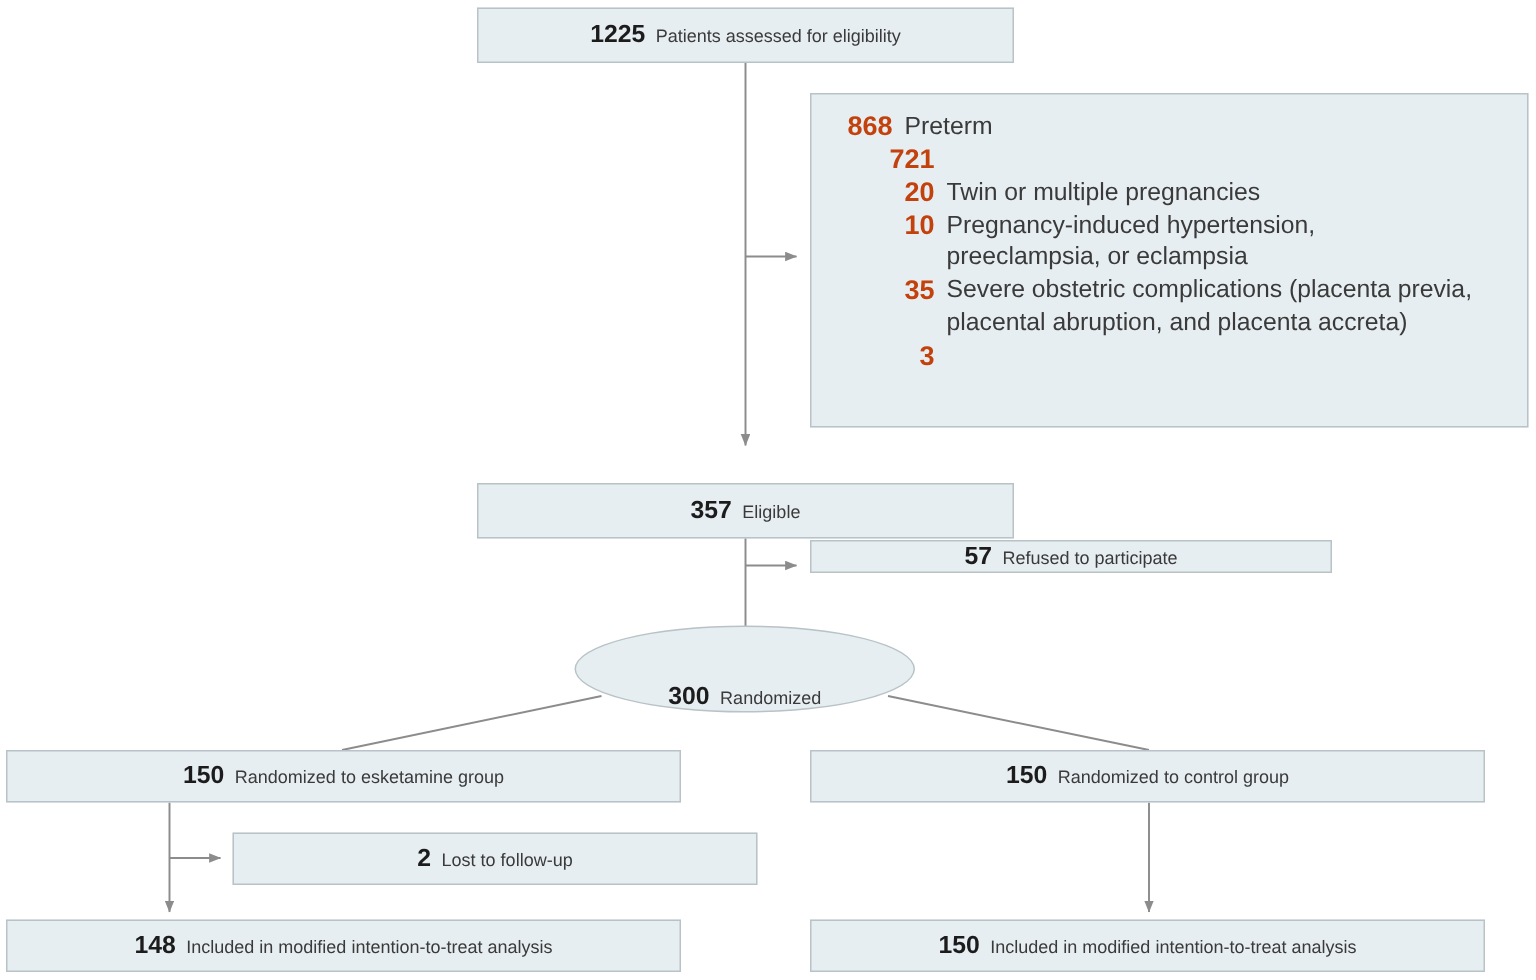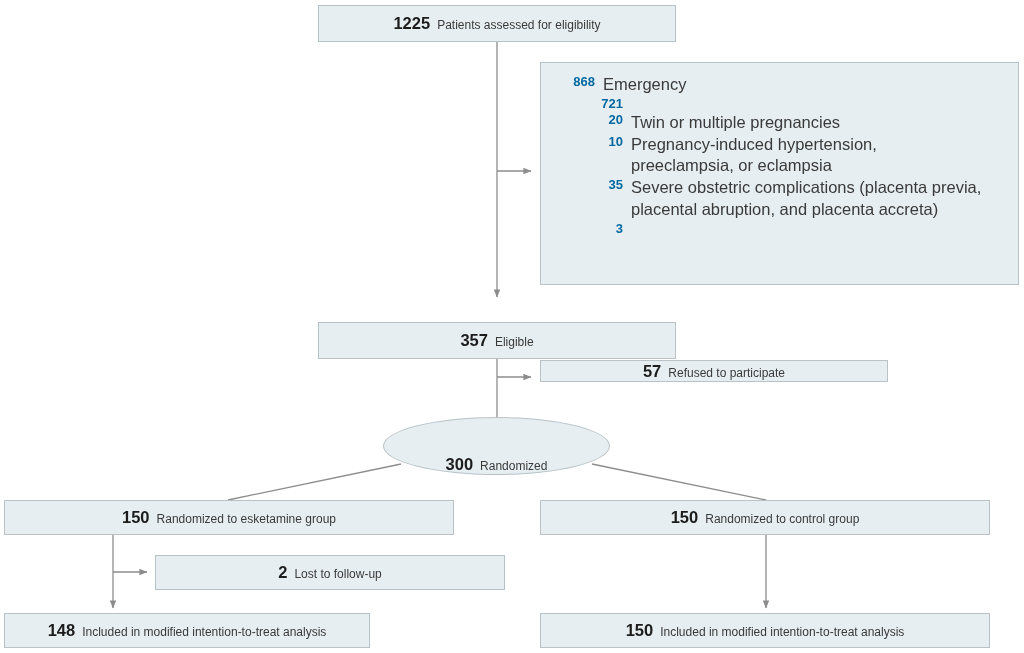--- a/index.html
+++ b/index.html
@@ -73,22 +73,22 @@
     height: 223px;
     padding: 11px 10px 10px 10px;
   }
   .excl-row {
     display: flex;
     align-items: flex-start;
     margin-bottom: 1px;
   }
   .excl-num {
     font-weight: bold;
-    font-size: 13px;
-    color: #0369a1;
+    font-size: 18px;
+    color: #c2410c;
     text-align: right;
     flex: 0 0 auto;
   }
   .excl-num.lvl0 { width: 44px; }
   .excl-num.lvl1 { width: 72px; }
   .excl-txt {
     font-size: 16.5px;
     color: #3a3a3a;
     margin-left: 8px;
     line-height: 1.28;
@@ -127,21 +127,21 @@
   <div class="node centered" style="left:318px; top:5px; width:358px; height:37px;">
     <div class="line">
       <span class="num">1225</span>
       <span class="txt">Patients assessed for eligibility</span>
     </div>
   </div>
 
   <div class="node" id="excl-box">
     <div class="excl-row">
       <span class="excl-num lvl0">868</span>
-      <span class="excl-txt">Emergency</span>
+      <span class="excl-txt">Preterm</span>
     </div>
 
     <div class="excl-row">
       <span class="excl-num lvl1">721</span>
     </div>
 
     <div class="excl-row">
       <span class="excl-num lvl1">20</span>
       <span class="excl-txt">
         <span>Twin or multiple pregnancies</span>
@@ -205,21 +205,21 @@
     </div>
   </div>
 
   <div class="node centered" style="left:155px; top:555px; width:350px; height:35px;">
     <div class="line">
       <span class="num">2</span>
       <span class="txt">Lost to follow-up</span>
     </div>
   </div>
 
-  <div class="node centered" style="left:4px; top:613px; width:366px; height:35px;">
+  <div class="node centered" style="left:4px; top:613px; width:450px; height:35px;">
     <div class="line">
       <span class="num">148</span>
       <span class="txt">Included in modified intention-to-treat analysis</span>
     </div>
   </div>
 
   <div class="node centered" style="left:540px; top:613px; width:450px; height:35px;">
     <div class="line">
       <span class="num">150</span>
       <span class="txt">Included in modified intention-to-treat analysis</span>

